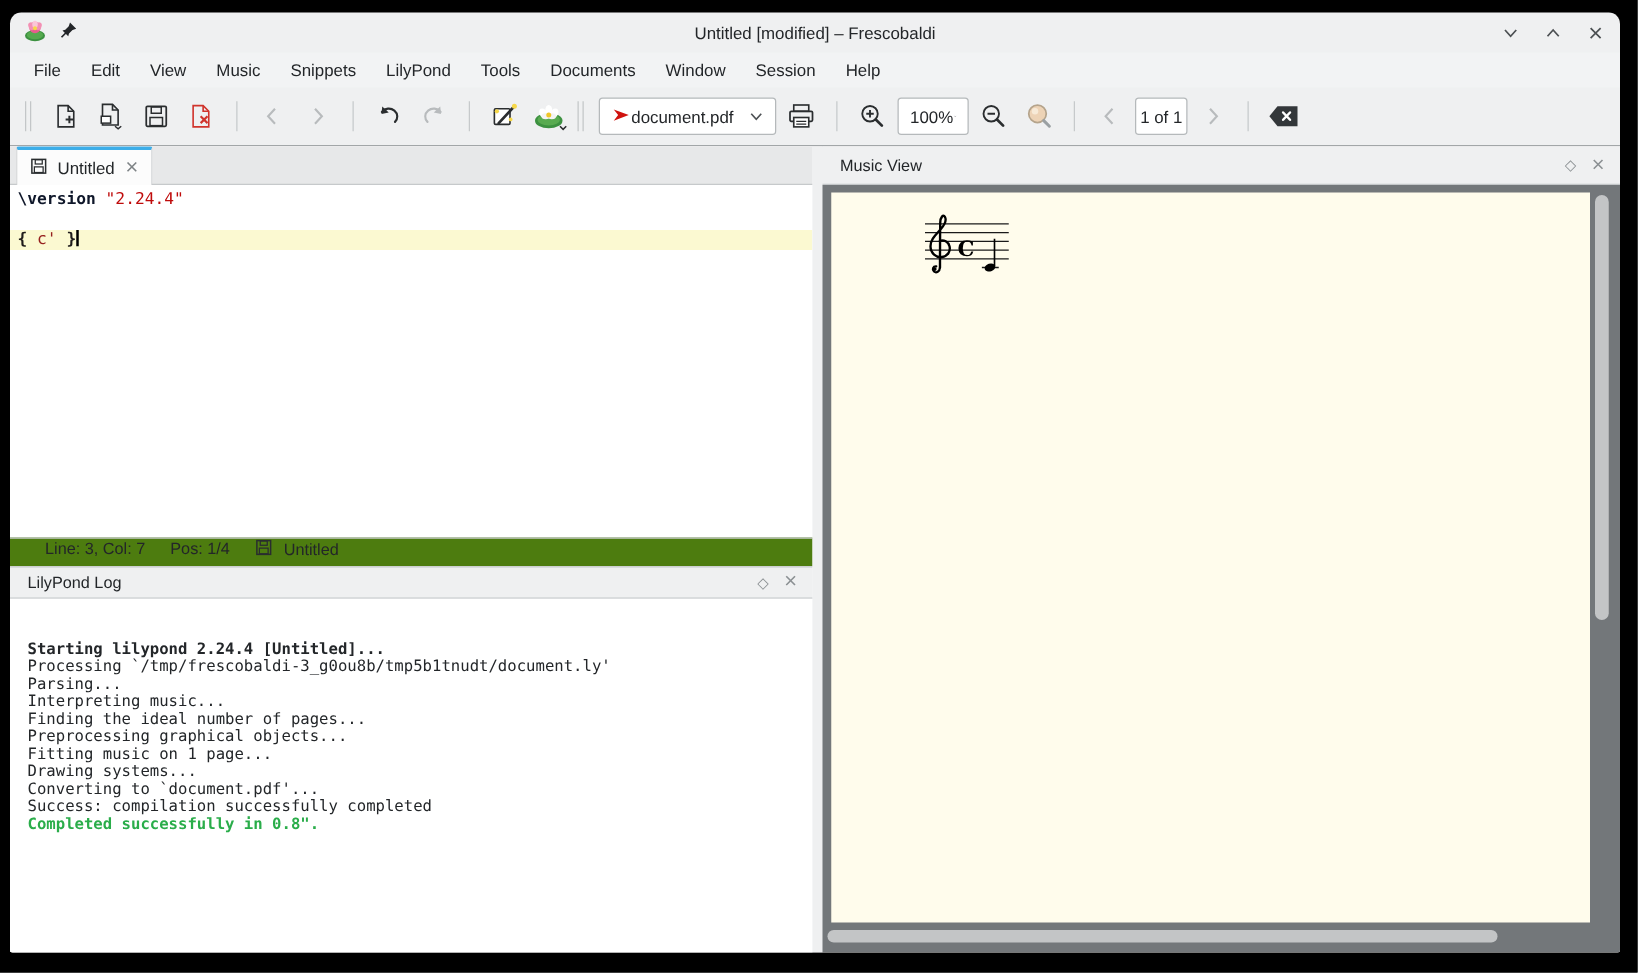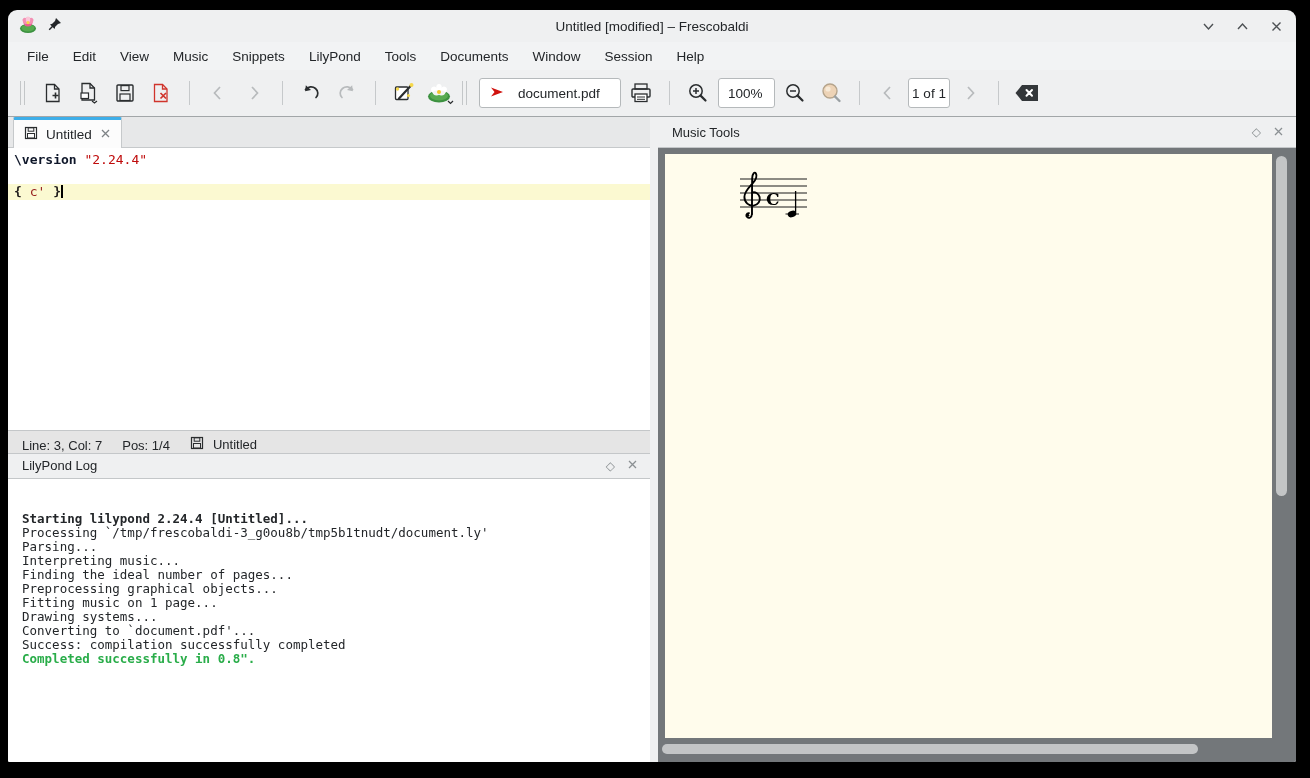--- a/index.html
+++ b/index.html
@@ -22,21 +22,21 @@
              font-size:13.5px; background:#f2f3f4; flex:0 0 auto; }
   .menu-item { cursor:default; }
 
   
   .toolbar { height:47px; display:flex; align-items:center; padding:0 0 0 10px; gap:4px;
              border-bottom:1px solid #a2a6a8; flex:0 0 auto; }
   .t-handle { width:5px; height:24px; border-left:1px solid #c3c6c8; border-right:1px solid #c3c6c8; margin:0 8px 0 2px; }
   .tbtn { width:32px; height:32px; display:flex; align-items:center; justify-content:center; border-radius:3px; }
   .tsep { width:1px; height:24px; background:#c6c9cb; margin:0 8px; }
   .combo { height:30px; background:#fff; border:1px solid #b5b9bb; border-radius:3px;
-           display:flex; align-items:center; gap:13px; padding:0 9px; font-size:13.5px; }
+           display:flex; align-items:center; gap:0; padding:0 9px; font-size:13.5px; }
   .spinbox { height:30px; width:42px; background:#fff; border:1px solid #b5b9bb; border-radius:3px;
              display:flex; align-items:center; justify-content:center; font-size:13.5px; }
 
   
   .main { flex:1; display:flex; min-height:0; }
   .left-pane { width:642px; flex:0 0 auto; display:flex; flex-direction:column; background:#fff; }
   .splitter { width:8px; flex:0 0 auto; background:#eff0f1; }
   .right-pane { flex:1; display:flex; flex-direction:column; min-width:0; }
 
   
@@ -51,22 +51,22 @@
             line-height:16px; padding-top:4px; overflow:hidden; }
   .code-line { height:16px; padding-left:6px; white-space:pre; }
   .code-line.current { background:#fbf9d1; }
   .kw { font-weight:bold; color:#0f172a; }
   .str { color:#bf0b0b; }
   .brace { font-weight:bold; color:#1f1c1b; }
   .pitch { color:#96201f; }
   .caret { display:inline-block; width:2px; height:13px; background:#000; vertical-align:-2px; }
 
   
-  .statusbar { height:23px; border-top:1px solid #c4c7c9; background:#e5e5e5; display:flex;
-               align-items:flex-end; gap:20px; padding-left:14px; font-size:13px; flex:0 0 auto; }
+  .statusbar { height:23px; border-top:1px solid #c4c7c9; background:#4d7c0f; display:flex;
+               align-items:flex-start; gap:20px; padding-left:28px; font-size:13px; flex:0 0 auto; }
   .sb-doc { display:flex; align-items:center; gap:9px; }
 
   
   .panel-header { background:#eff0f1; display:flex; align-items:center; padding:0 12px 0 14px;
                   font-size:13px; flex:0 0 auto; }
   .log-head { height:26px; border-top:1px solid #c4c7c9; border-bottom:1px solid #c4c7c9; }
   .music-head { height:31px; border-bottom:1px solid #c4c7c9; }
   .panel-icons { margin-left:auto; display:flex; gap:12px; align-items:center; color:#8b9093; }
   .diamond { font-size:12px; line-height:1; font-family:"DejaVu Sans",sans-serif; }
 
@@ -378,21 +378,21 @@
         <div class="log-line">Converting to `document.pdf'...</div>
         <div class="log-line">Success: compilation successfully completed</div>
         <div class="log-line success">Completed successfully in 0.8".</div>
       </div>
     </div>
 
     <div class="splitter"></div>
 
     <div class="right-pane">
       <div class="panel-header music-head">
-        <span>Music Tools</span>
+        <span>Music View</span>
         <span class="panel-icons">
           <span class="diamond">◇</span>
           <span>
             <svg width="11" height="11" viewBox="0 0 11 11">
                 <path d="M2 2 L9 9 M9 2 L2 9" stroke="#8b9093" stroke-width="1.3"></path>
               </svg>
           </span>
         </span>
       </div>
 

